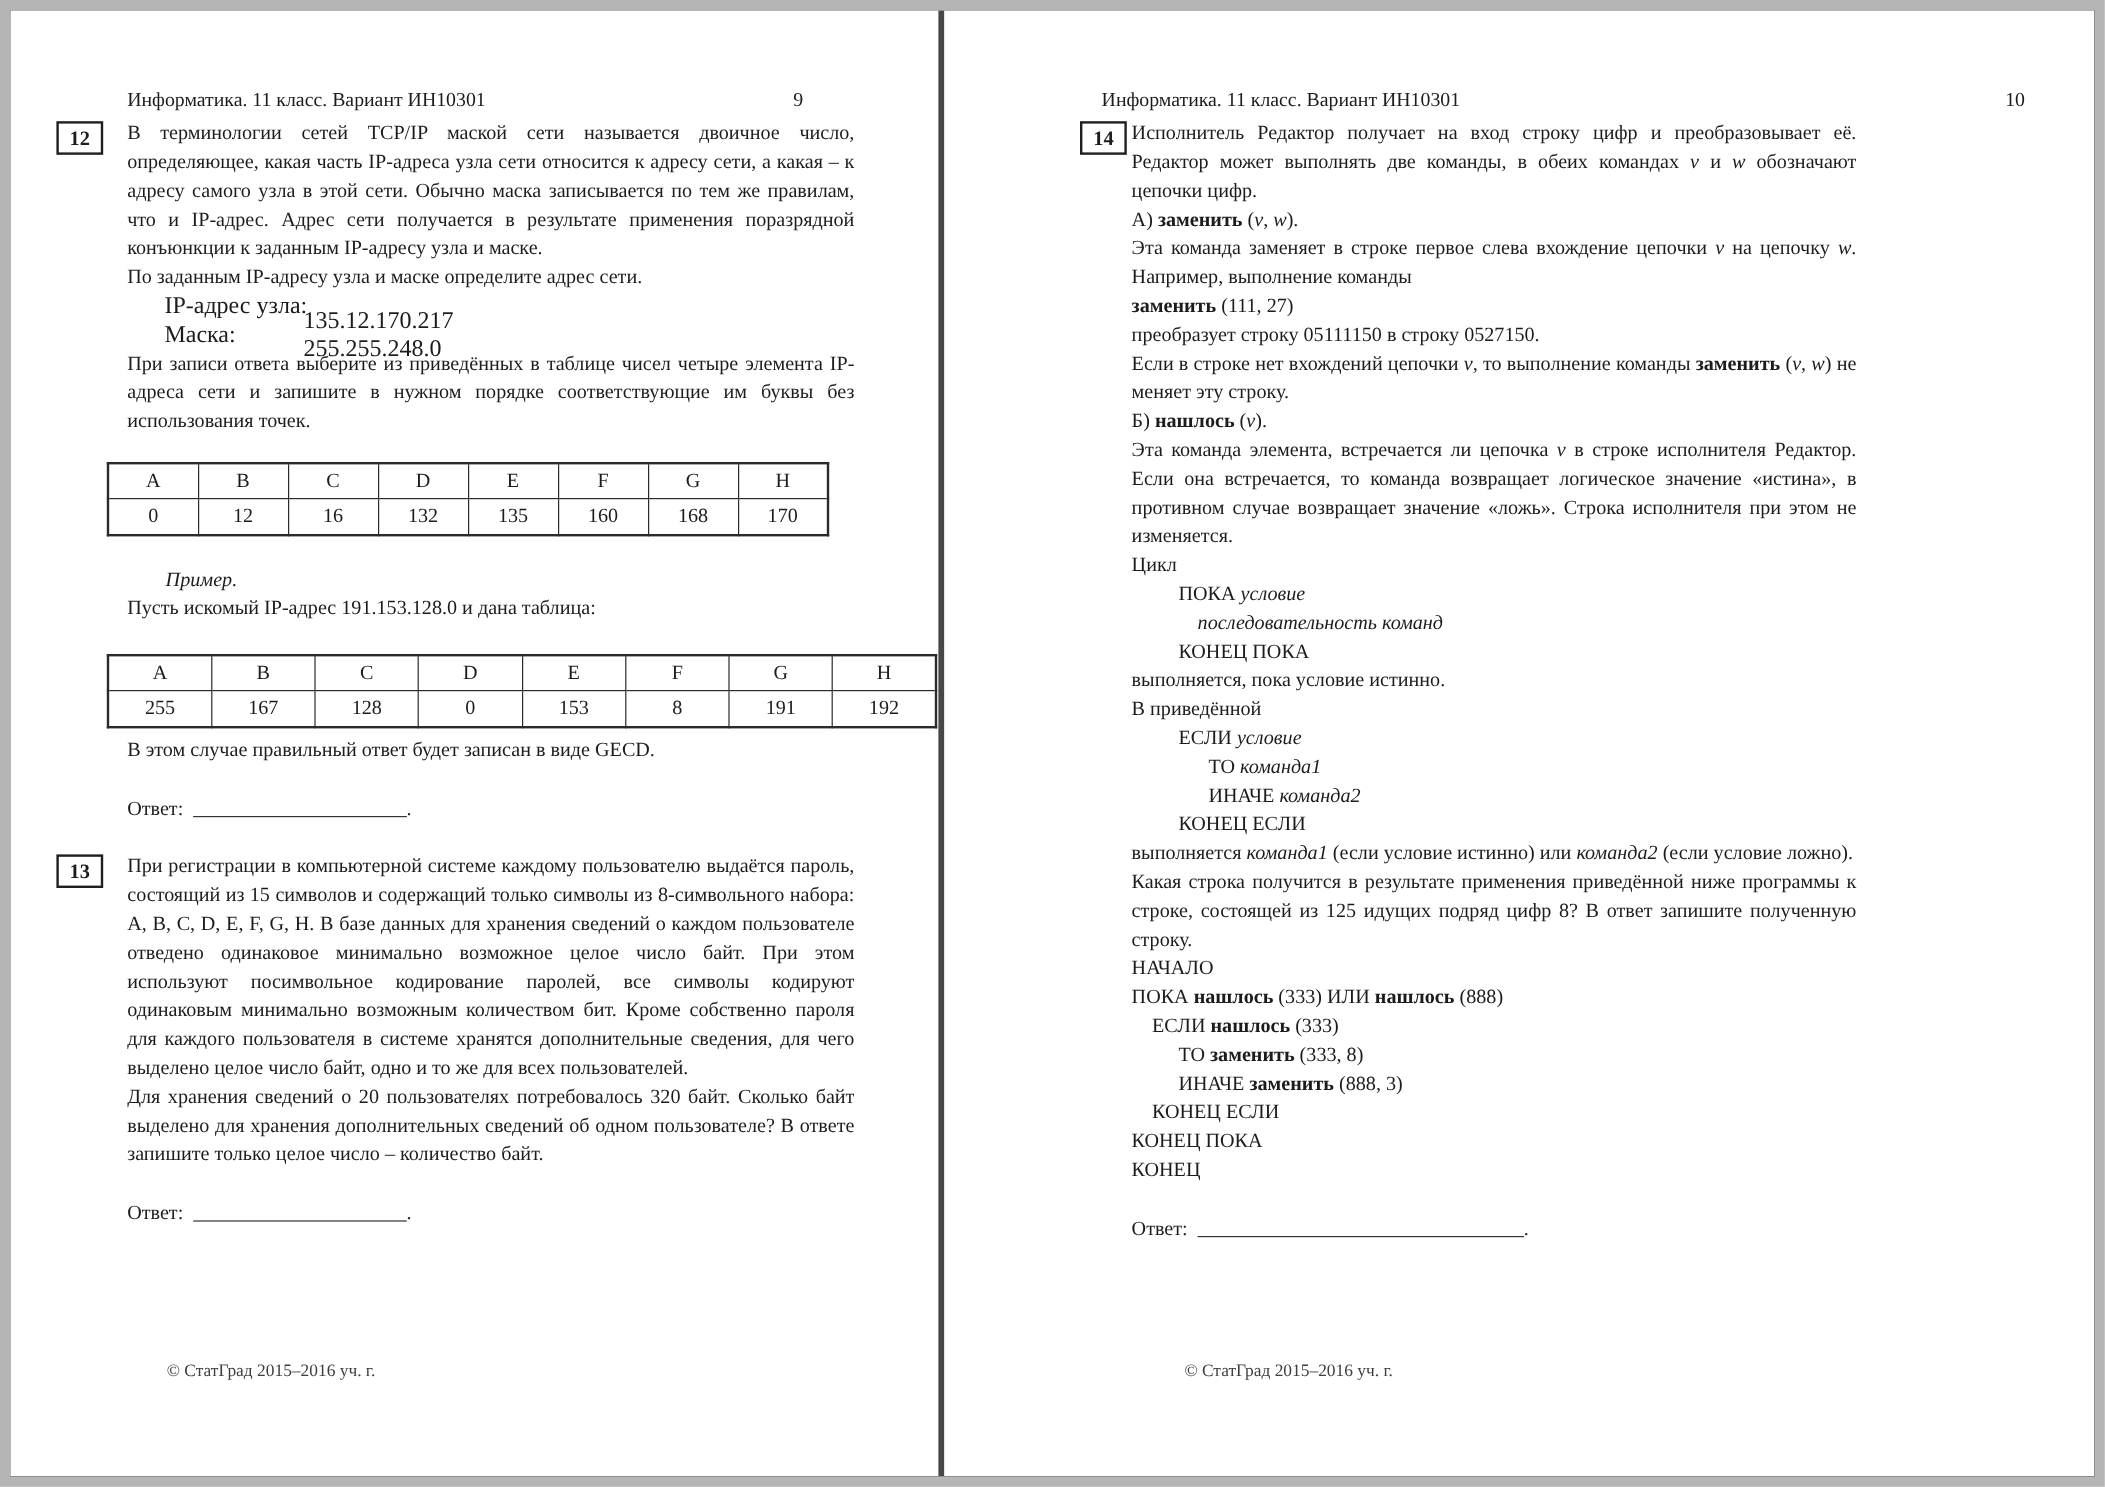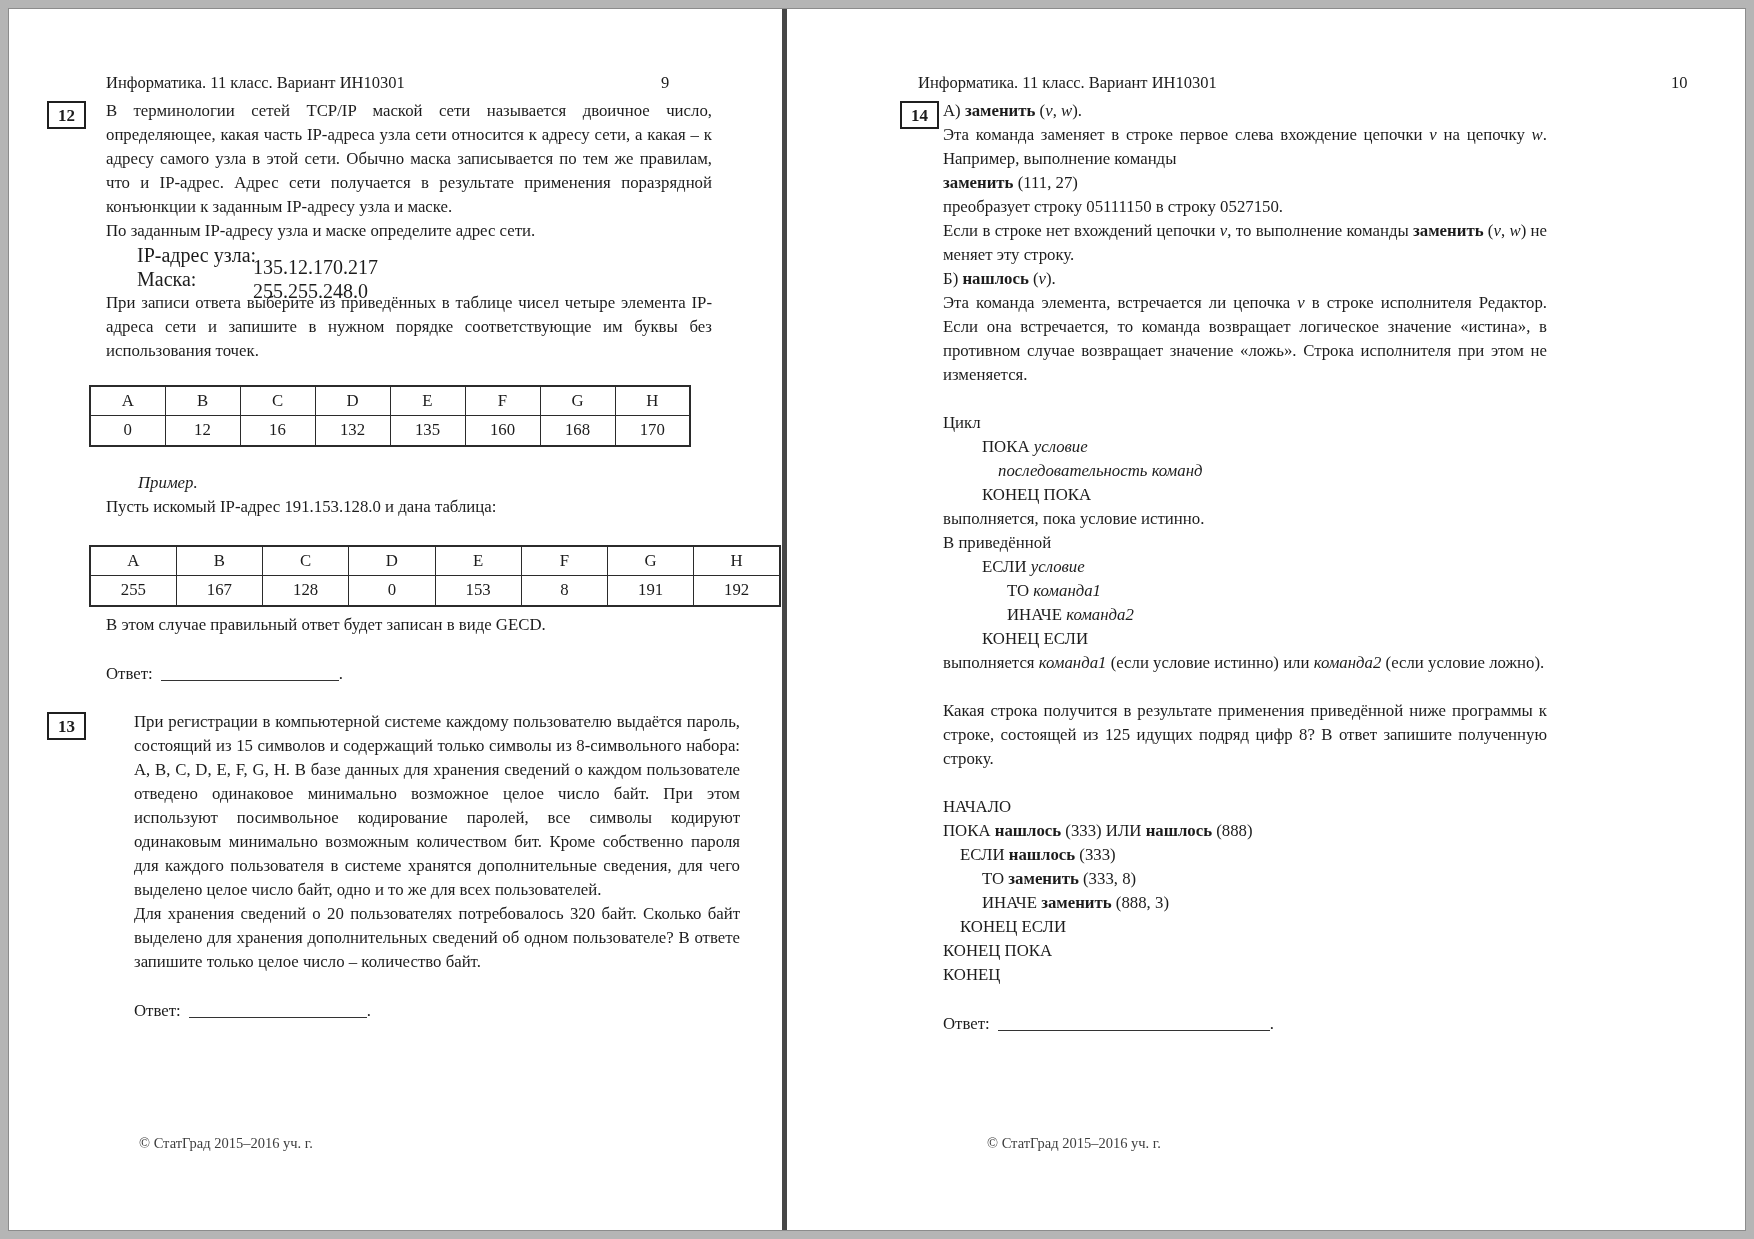--- a/index.html
+++ b/index.html
@@ -29,21 +29,21 @@
   .running-head { position:absolute; top:64px; font-size:16.5px; white-space:nowrap; }
   .page.left  .running-head { left:97px;  }
   .page.right .running-head { left:131px; }
   .page-num { position:absolute; top:64px; font-size:16.5px; }
   .page.left  .page-num { left:652px; }
   .page.right .page-num { left:884px; }
 
   .content { position:absolute; left:0; top:90px; width:100%; }
 
   .question { position:relative; }
-  .question.mt { margin-top:24px;padding-left:28px; }
+  .question.mt { margin-top:24px; }
   .qnum {
     position:absolute; top:2px;
     width:39px; height:28px;
     border:2px solid #1f1f1f;
     font-weight:bold; font-size:17px;
     text-align:center; line-height:25px;
     background:#fff;
   }
   .page.left  .qnum { left:38px;  }
   .page.right .qnum { left:113px; }
@@ -82,21 +82,21 @@
   .answer-line {
     display:inline-block;
     border-bottom:1px solid #333;
     height:16px;
     margin-left:8px;
     position:relative; top:2px;
   }
   .answer-line.short { width:178px; }
   .answer-line.long  { width:272px; }
 
-  .block { margin-top:24px; }
+  .block { }
   .ind-a { padding-left:39px; }
   .ind-b { padding-left:55px; }
   .ind-c { padding-left:64px; }
   .pind-a { padding-left:17px; }
   .pind-b { padding-left:39px; }
 
   .page-footer {
     position:absolute; top:1126px;
     font-size:14.5px; color:#3d3d3d; white-space:nowrap;margin-left:26px;
   }
@@ -214,20 +214,21 @@
     <div class="running-head">
       <span>Информатика. 11 класс. Вариант ИН10301</span>
     </div>
     <span class="page-num">10</span>
 
     <div class="content">
 
       <section class="question">
         <div class="qnum">14</div>
         <div class="qbody">
+          <p class="just"><span>Исполнитель Редактор получает на вход строку цифр и преобразовывает её. Редактор может выполнять две команды, в обеих командах </span><span style="font-style: italic;">v</span><span> и </span><span style="font-style: italic;">w</span><span> обозначают цепочки цифр.</span></p>
           <div class="line"><span>А) </span><span style="font-weight: bold;">заменить</span><span> (</span><span style="font-style: italic;">v</span><span>, </span><span style="font-style: italic;">w</span><span>).</span></div>
           <p class="just"><span>Эта команда заменяет в строке первое слева вхождение цепочки </span><span style="font-style: italic;">v</span><span> на цепочку </span><span style="font-style: italic;">w</span><span>. Например, выполнение команды</span></p>
           <div class="line"><span style="font-weight: bold;">заменить</span><span> (111, 27)</span></div>
           <div class="line">преобразует строку 05111150 в строку 0527150.</div>
           <p class="just"><span>Если в строке нет вхождений цепочки </span><span style="font-style: italic;">v</span><span>, то выполнение команды </span><span style="font-weight: bold;">заменить</span><span> (</span><span style="font-style: italic;">v</span><span>, </span><span style="font-style: italic;">w</span><span>) не меняет эту строку.</span></p>
           <div class="line"><span>Б) </span><span style="font-weight: bold;">нашлось</span><span> (</span><span style="font-style: italic;">v</span><span>).</span></div>
           <p class="just"><span>Эта команда элемента, встречается ли цепочка </span><span style="font-style: italic;">v</span><span> в строке исполнителя Редактор. Если она встречается, то команда возвращает логическое значение «истина», в противном случае возвращает значение «ложь». Строка исполнителя при этом не изменяется.</span></p>
 
           <div class="block">
             <div class="line"><span>Цикл</span></div>

